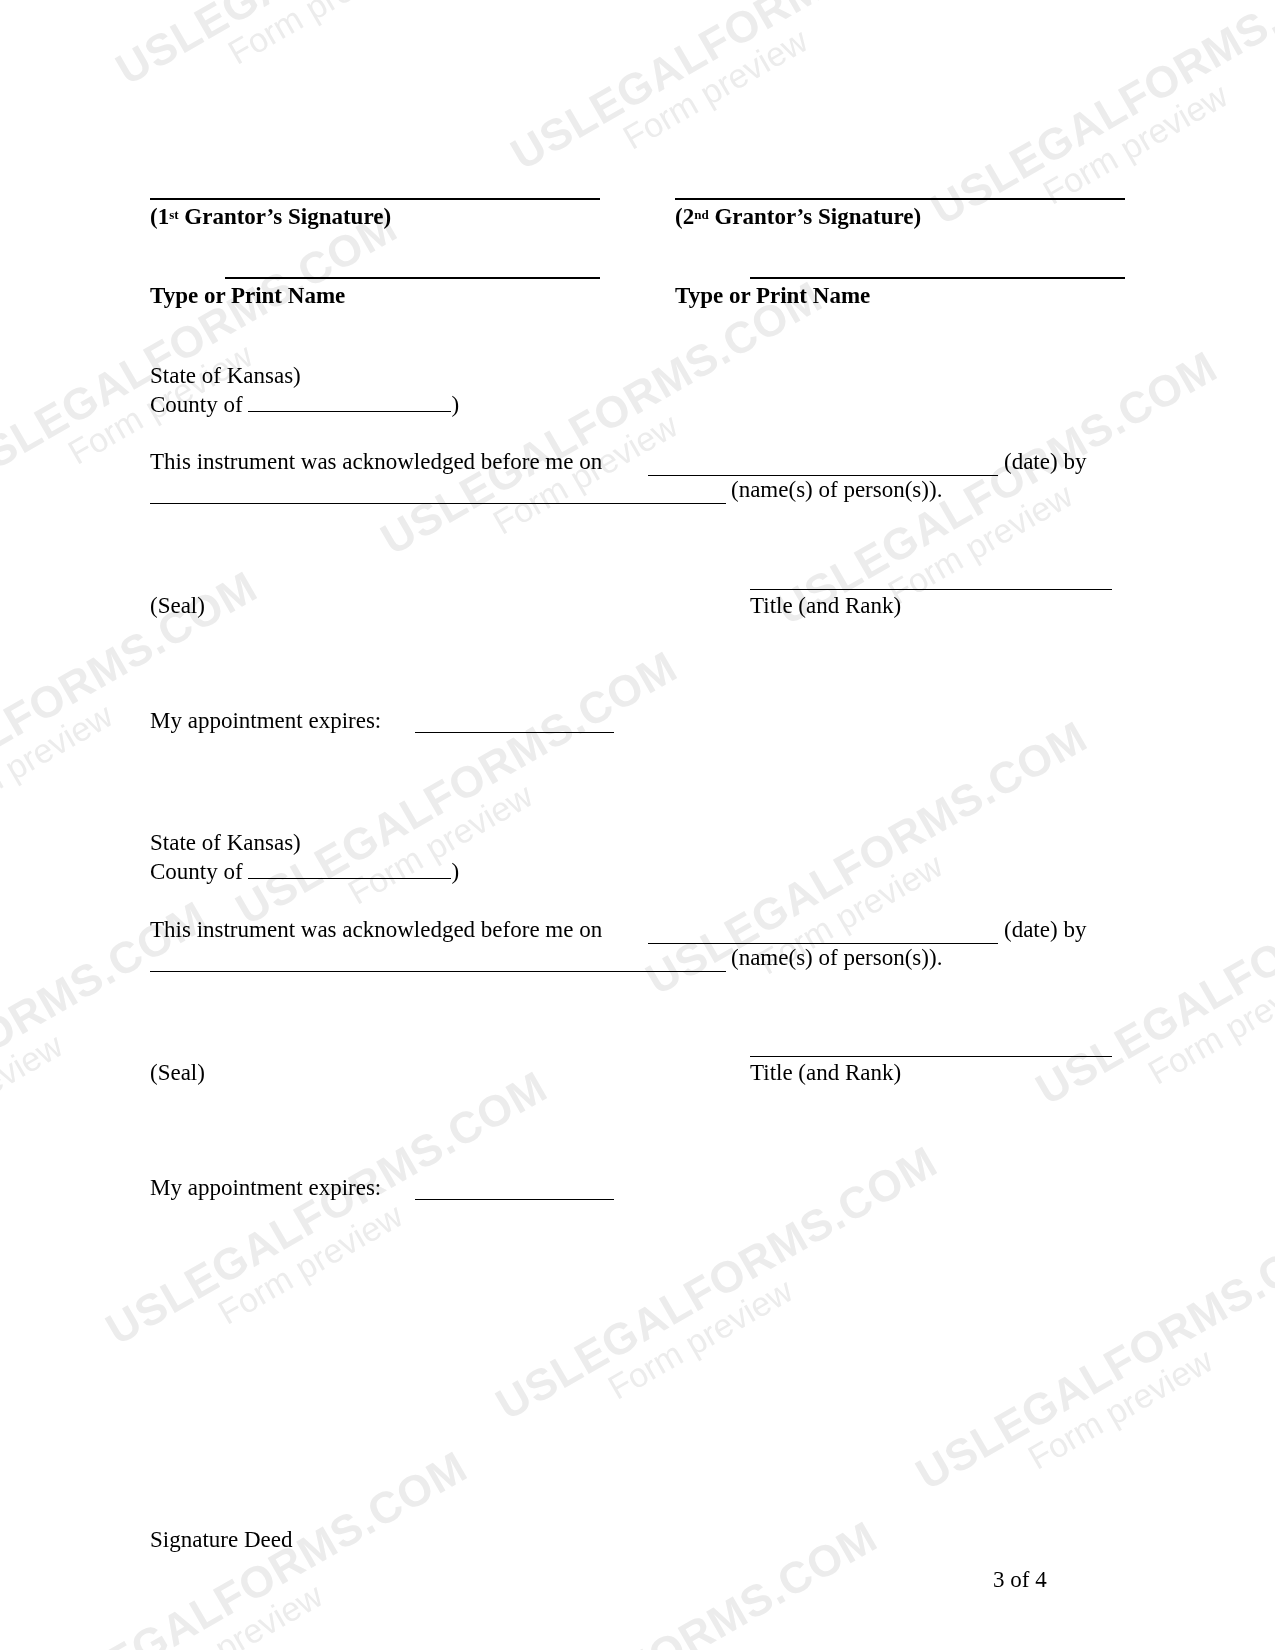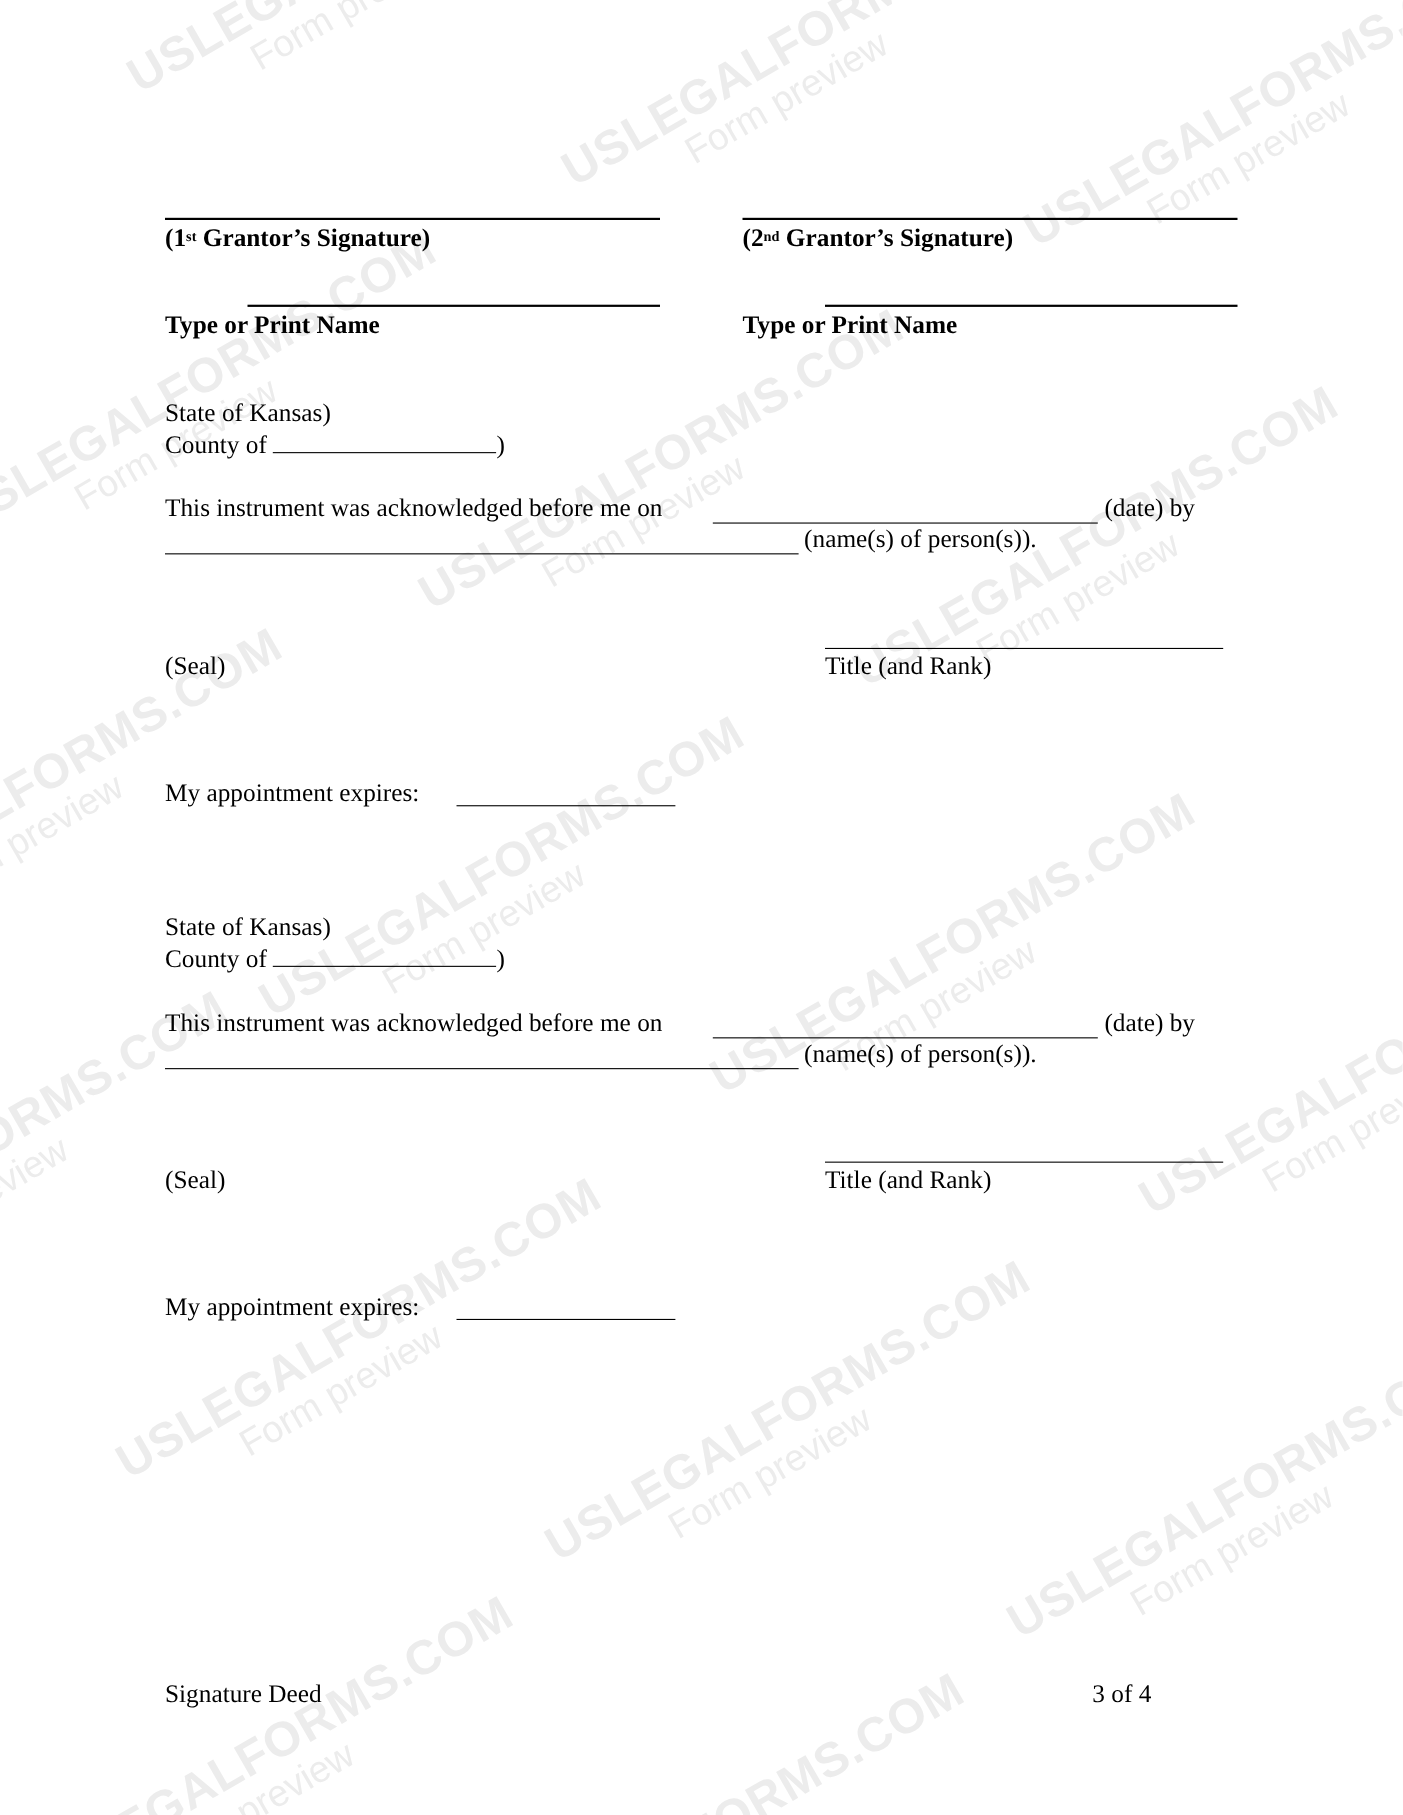--- a/index.html
+++ b/index.html
@@ -142,15 +142,15 @@
     <div class="abs txt" style="left:150px; top:1059px;">(Seal)</div>
     <div class="rule thin" style="left:750px; top:1056px; width:362px;"></div>
     <div class="abs txt" style="left:750px; top:1059px;">Title (and Rank)</div>
 
     <div class="abs txt" style="left:150px; top:1174px;">My appointment expires:</div>
     <div class="rule thin" style="left:415px; top:1199px; width:199px;"></div>
   </section>
 
   <footer>
     <div class="abs txt" style="left:150px; top:1526px;">Signature Deed</div>
-    <div class="abs txt" style="left:993px; top:1526px;">3 of 4</div>
+    <div class="abs txt" style="left:993px; top:1566px;">3 of 4</div>
   </footer>
 </div>
 
 </body></html>

